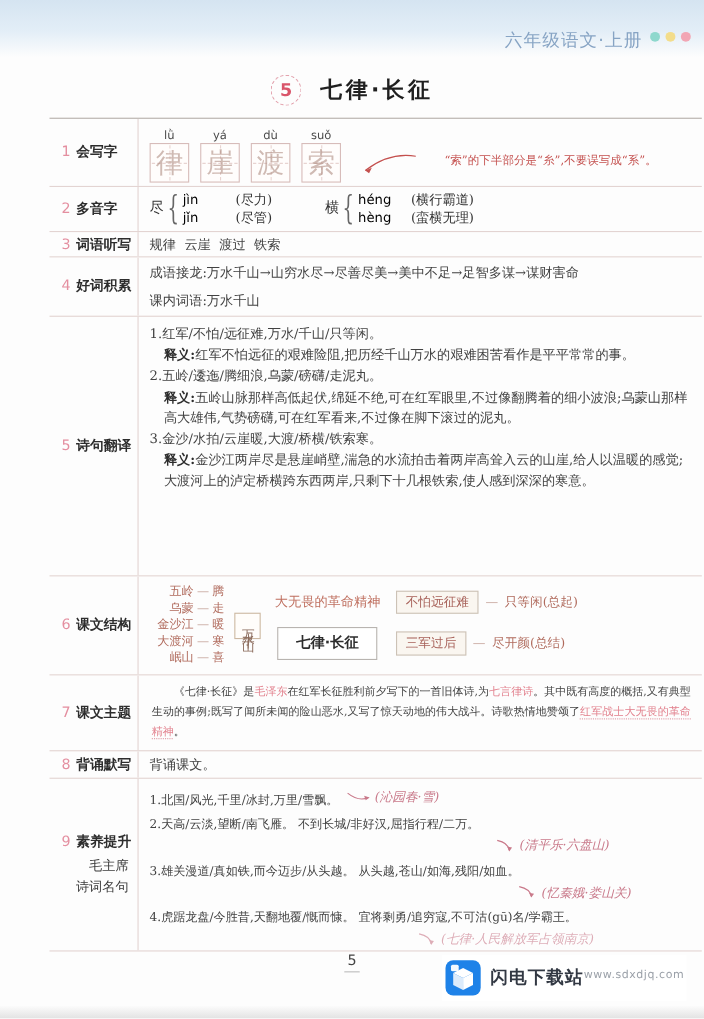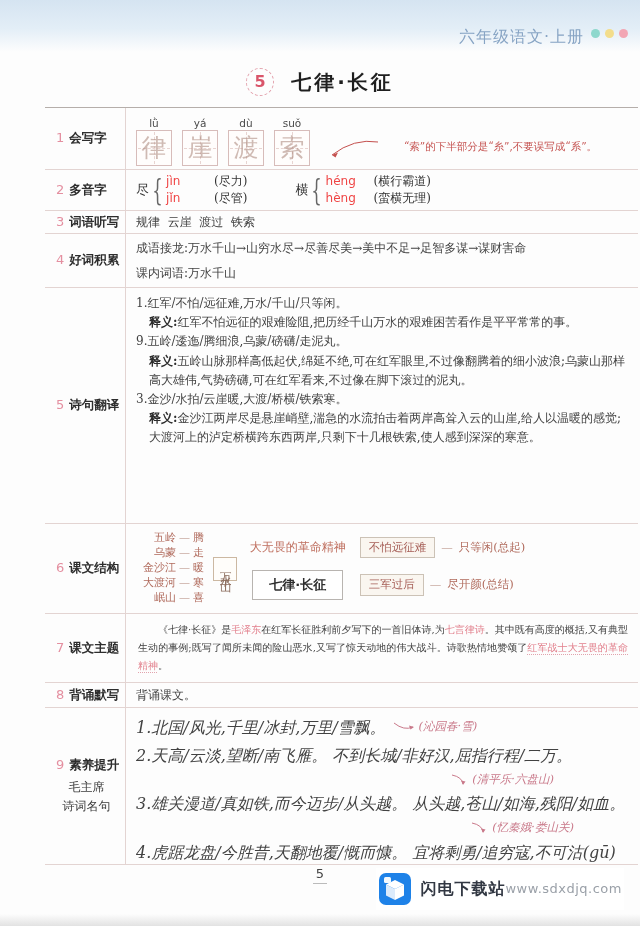--- a/index.html
+++ b/index.html
@@ -22,21 +22,21 @@
 
   .sheet{position:absolute;top:107px;left:45px;width:593px;border-top:1.5px solid #b5aeaa;}
   .row{display:flex;border-bottom:1px solid #e3d4d2;box-sizing:border-box;overflow:hidden;}
   .row-1{height:62px}.row-2{height:41px}.row-3{height:23px}.row-4{height:54px}.row-5{height:236px}
   .row-6{height:90px}.row-7{height:69px}.row-8{height:25px}.row-9{height:157px}
   .cell-label{flex:0 0 81px;width:81px;border-right:1px solid #e3d4d2;display:flex;flex-direction:column;
        justify-content:center;padding-left:11px;box-sizing:border-box;}
   .lab-line{display:flex;align-items:baseline;gap:5px;}
   .row-num{color:#e48fa0;font-family:"DejaVu Sans",sans-serif;font-size:13px;}
   .row-name{font-weight:bold;font-size:12.5px;color:#2d2d2d;font-family:"DejaVu Sans",sans-serif;}
-  .lab-sub{font-size:12px;color:#3a3a3a;margin-top:5px;text-align:center;padding-right:8px;font-family:Liberation Serif, serif;}
+  .lab-sub{font-size:12px;color:#3a3a3a;margin-top:5px;text-align:right;padding-right:8px;font-family:Liberation Serif, serif;}
   .cell-content{flex:1;padding:3px 6px 3px 10px;box-sizing:border-box;font-size:12px;line-height:1.55;}
 
   
   .hanzi-area{display:flex;align-items:flex-end;height:100%;padding-bottom:5px;}
   .hz{display:flex;flex-direction:column;align-items:center;margin-right:10px;}
   .hz-py{font-size:10.5px;color:#4a4a4a;font-family:"DejaVu Sans",sans-serif;height:14px;}
   .hz-box{width:34px;height:34px;border:1px solid #d7bcba;background:#fffdfc;position:relative;margin-top:1px;}
   .hz-box::before{content:"";position:absolute;left:1px;right:1px;top:50%;border-top:1px dashed #e8d4d1;}
   .hz-box::after{content:"";position:absolute;top:1px;bottom:1px;left:50%;border-left:1px dashed #e8d4d1;}
   .hz-zi{position:absolute;inset:0;display:flex;align-items:center;justify-content:center;
@@ -45,21 +45,21 @@
        padding-bottom:12px;white-space:nowrap;gap:20px;}
   .write-note svg{margin-right:4px;margin-bottom:-8px;}
 
   
   .myz-wrap{display:flex;align-items:center;height:100%;gap:48px;}
   .myz{display:flex;align-items:center;}
   .myz-zi{font-size:13px;color:#333;}
   .brace{font-size:30px;font-weight:200;color:#666;transform:scaleX(.55);margin:0 -1px;}
   .readings{display:flex;flex-direction:column;font-size:12px;line-height:1.45;}
   .reading{display:flex;}
-  .py{font-family:"DejaVu Sans",sans-serif;width:48px;color:#ef4444;}
+  .py{font-family:"DejaVu Sans",sans-serif;width:48px;color:#000000;}
   .ex{color:#333;}
 
   .row-3 .cell-content,.row-8 .cell-content{display:flex;align-items:center;padding-top:0;padding-bottom:0;}
   .spaced{white-space:pre-wrap;}
 
   .row-4 .cell-content{display:flex;flex-direction:column;justify-content:center;gap:6px;}
 
   
   .row-5 .cell-content{padding-top:6px;line-height:1.6;}
   .poem-item p{margin:0;}
@@ -85,35 +85,35 @@
   .bdash{color:#c8a9a0;}
 
   
   .theme-p{margin:0;padding:4px 4px 0 2px;text-indent:2em;text-align:justify;line-height:1.8;font-size:10px;}
   .seg-pink{color:#e2808d;}
   .seg-pink-u{color:#e2808d;text-decoration:underline dotted 1px #e2a3ad;text-underline-offset:3px;}
 
   
   .row-9 .cell-content{padding-top:8px;line-height:1.55;}
   .sx-item{margin:0 0 3px 0;}
-  .sx-line{font-size:16px;font-style:italic;}
+  .sx-line{font-size:11px;}
   .src{color:#c9798a;font-size:11.5px;font-style:italic;white-space:nowrap;}
   .src-inline{display:inline-flex;align-items:center;gap:3px;margin-left:6px;}
   .src-right{display:flex;justify-content:flex-end;align-items:center;gap:4px;margin:2px 0 4px 0;}
   .mr78{margin-right:78px;} .mr58{margin-right:58px;} .mr92{margin-right:92px;opacity:.6;}
 
   .page-num{position:absolute;bottom:42px;left:0;width:100%;text-align:center;
        font-family:"DejaVu Sans",sans-serif;font-size:13px;color:#444;}
   .page-num i{display:block;width:14px;margin:2px auto 0;border-bottom:1px solid #bbb;}
 
   .site-logo{position:absolute;right:16px;bottom:16px;display:flex;align-items:center;gap:8px;
        background:#fff;padding:4px 2px;}
   .logo-text{display:flex;flex-direction:row;}
   .logo-name{font-family:"DejaVu Sans",sans-serif;font-weight:bold;font-size:16px;color:#323843;letter-spacing:1px;}
-  .logo-url{font-family:"DejaVu Sans",sans-serif;font-size:13px;color:#9aa0a8;letter-spacing:.5px;margin-top:2px;}
+  .logo-url{font-family:"DejaVu Sans",sans-serif;font-size:10px;color:#9aa0a8;letter-spacing:.5px;margin-top:2px;}
 
   .bottom-strip{position:absolute;bottom:0;left:0;right:0;height:12px;
        background:linear-gradient(#fdfdfd,#e2e2e2);}
   svg{display:block;}
 </style>
 </head>
 <body>
 
 <div class="top-band"></div>
 <div class="edition">六年级语文·上册</div>
@@ -246,21 +246,21 @@
         <span class="row-num">5</span>
         <span class="row-name">诗句翻译</span>
       </div>
     </div>
     <div class="cell-content">
       <div class="poem-item">
         <p>1.红军/不怕/远征难,万水/千山/只等闲。</p>
         <p class="sy"><span class="sy-label">释义:</span><span>红军不怕远征的艰难险阻,把历经千山万水的艰难困苦看作是平平常常的事。</span></p>
       </div>
       <div class="poem-item">
-        <p>9.五岭/逶迤/腾细浪,乌蒙/磅礴/走泥丸。</p>
+        <p>2.五岭/逶迤/腾细浪,乌蒙/磅礴/走泥丸。</p>
         <p class="sy"><span class="sy-label">释义:</span><span>五岭山脉那样高低起伏,绵延不绝,可在红军眼里,不过像翻腾着的细小波浪;乌蒙山那样高大雄伟,气势磅礴,可在红军看来,不过像在脚下滚过的泥丸。</span></p>
       </div>
       <div class="poem-item">
         <p>3.金沙/水拍/云崖暖,大渡/桥横/铁索寒。</p>
         <p class="sy"><span class="sy-label">释义:</span><span>金沙江两岸尽是悬崖峭壁,湍急的水流拍击着两岸高耸入云的山崖,给人以温暖的感觉;大渡河上的泸定桥横跨东西两岸,只剩下十几根铁索,使人感到深深的寒意。</span></p>
       </div>
     </div>
   </div>
 
   <div class="row row-6">

